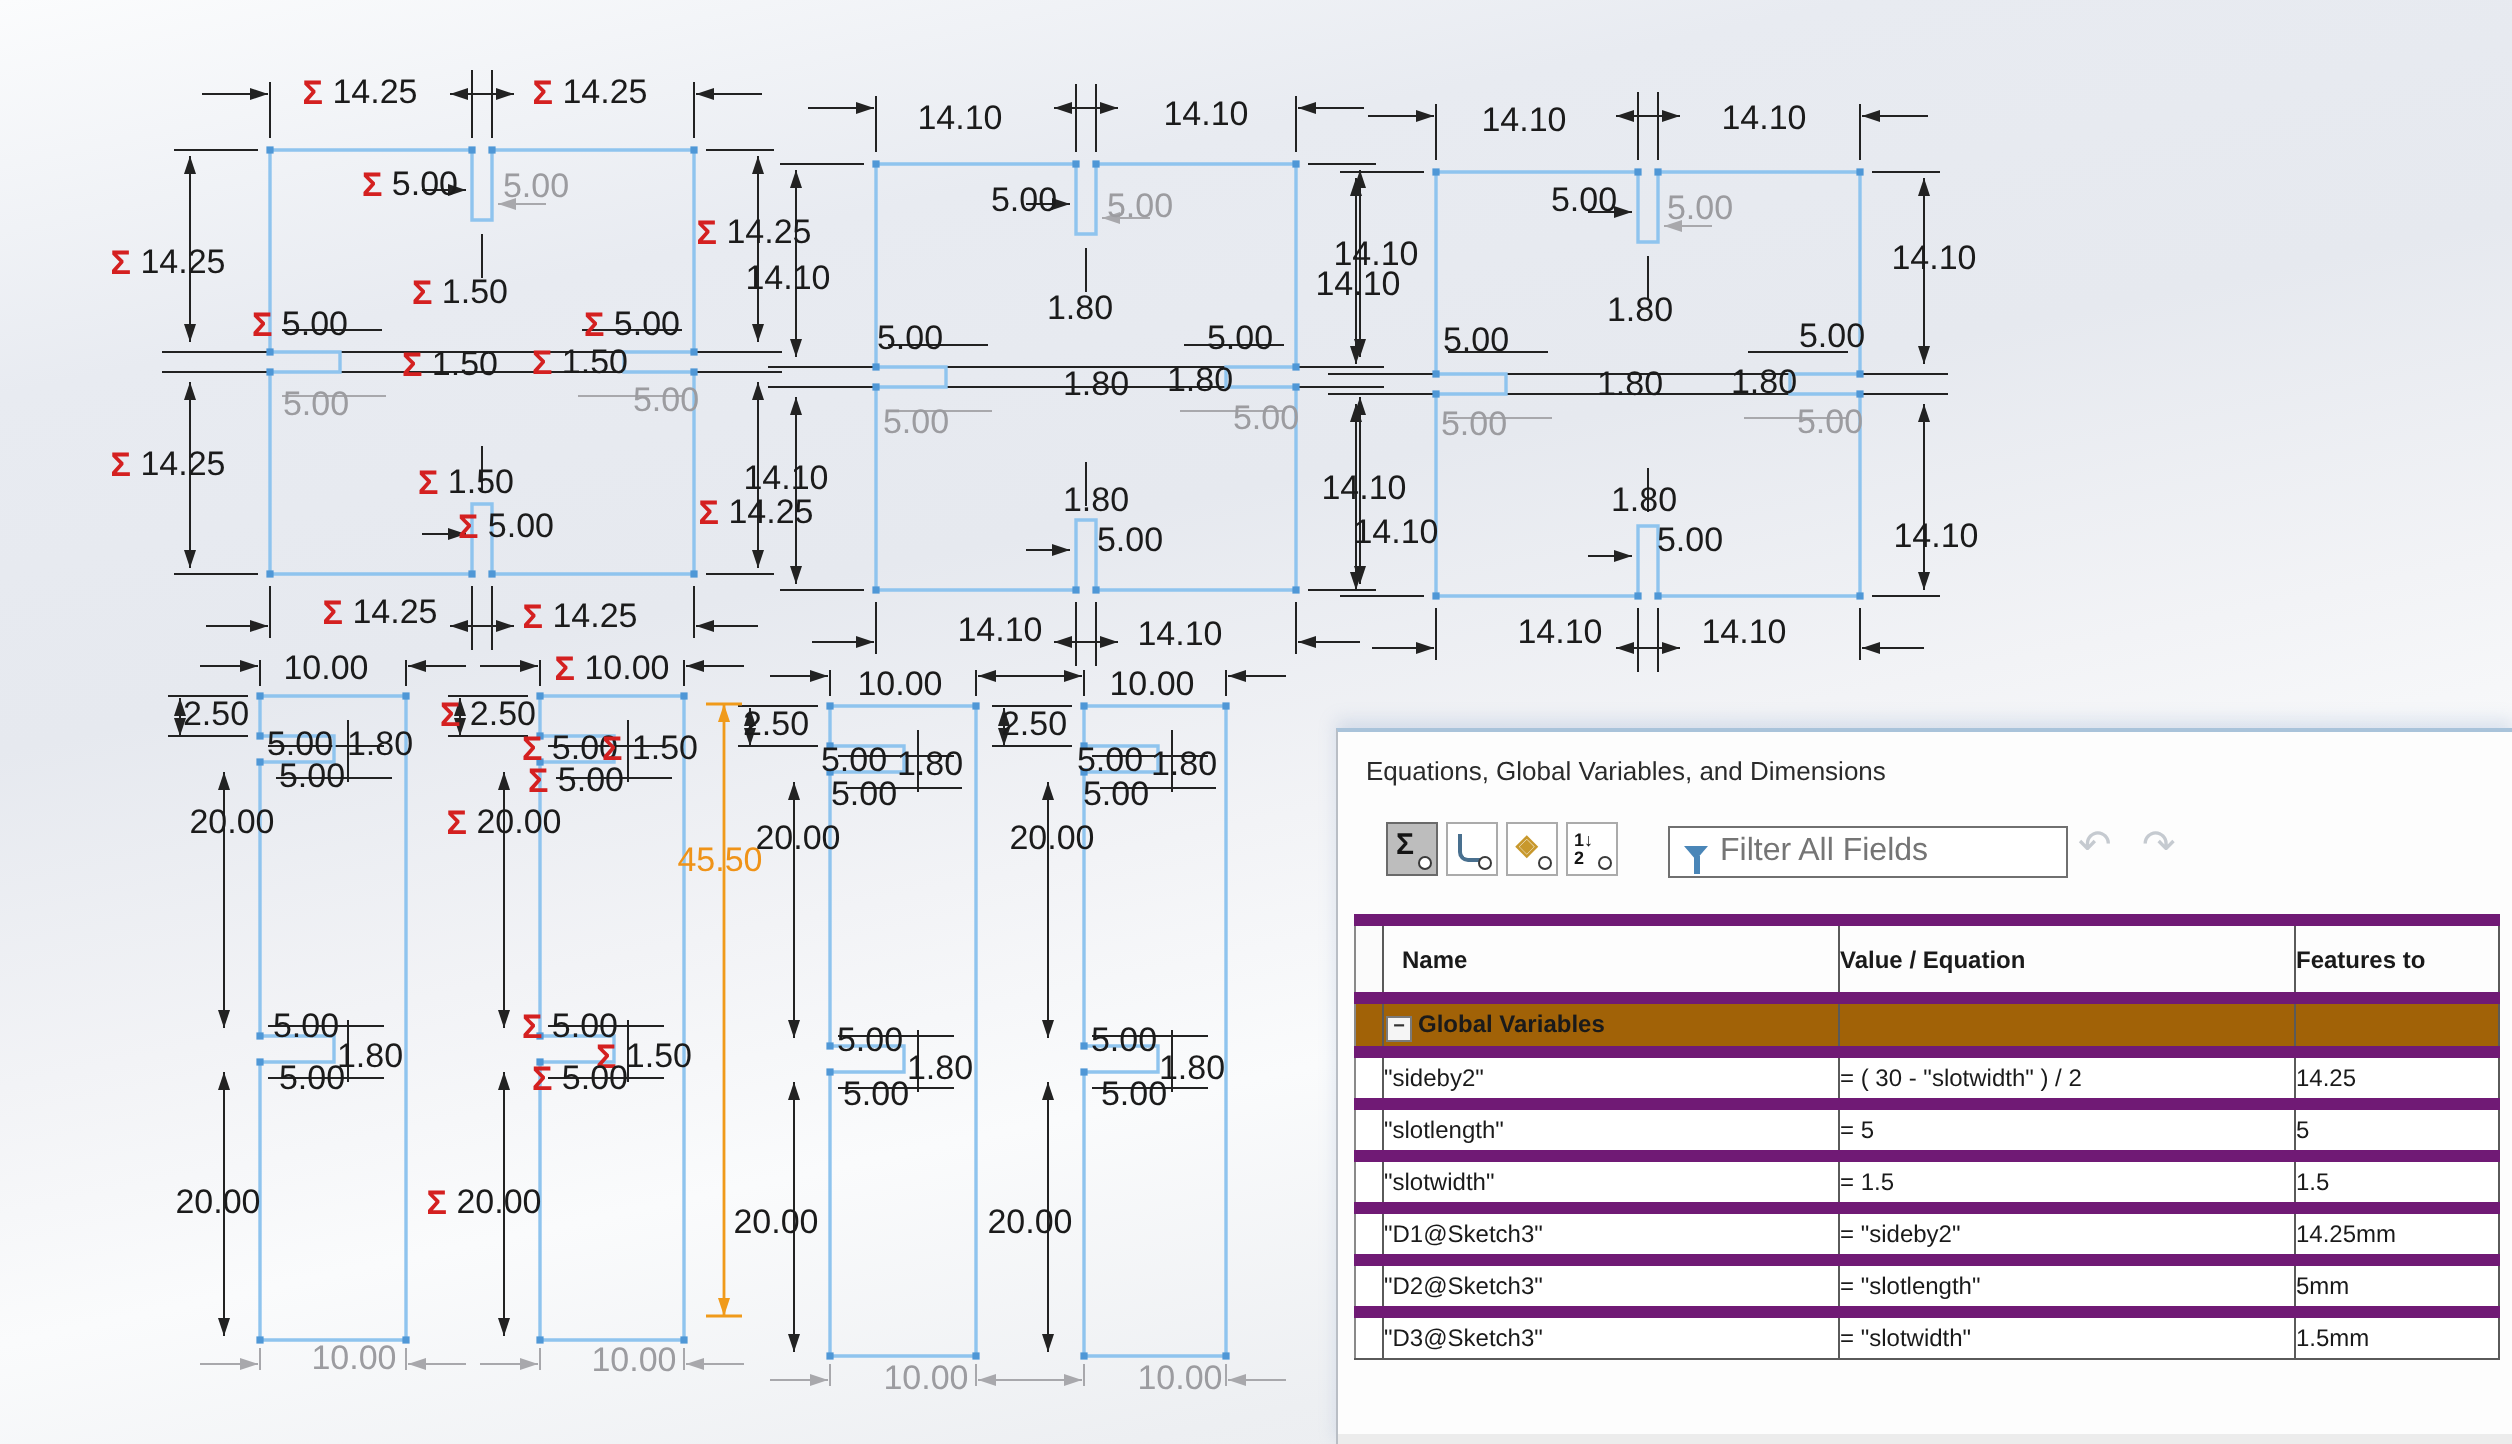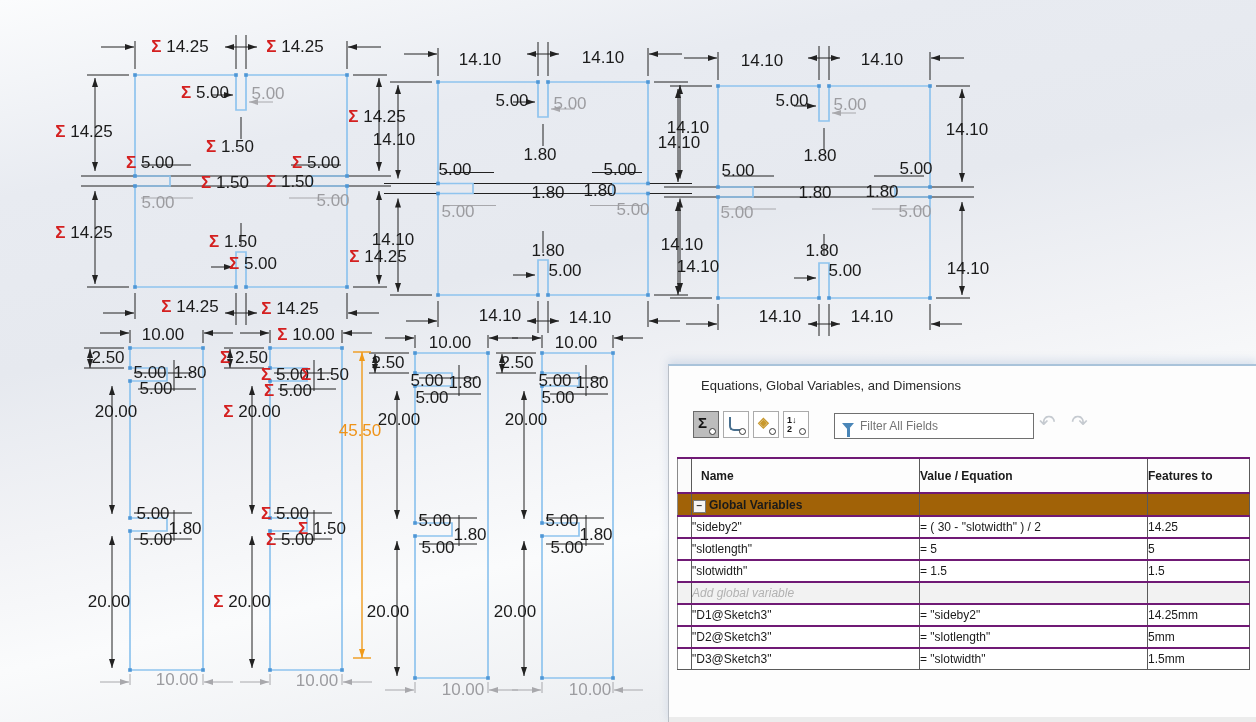--- a/index.html
+++ b/index.html
@@ -19,37 +19,37 @@
   .lk{fill:#1b1b1b;}
   .lg{fill:#9c9ca0;}
   .lo{fill:#ef9318;}
   tspan.sig{fill:#d42020;font-weight:bold;}
   
   #dialog{
     position:absolute;left:668px;top:364px;width:588px;height:358px;
     background:#fdfdfd;border-top:2px solid #a9c3da;border-left:1px solid #b9bec5;
     box-shadow:0 -4px 8px rgba(130,160,200,0.25);
   }
-  .dlg-title{position:absolute;left:32px;top:12px;font-size:13px;color:#2a2a2a;white-space:nowrap;}
+  .dlg-title{position:absolute;left:14px;top:12px;font-size:13px;color:#2a2a2a;white-space:nowrap;}
   .dlg-toolbar{position:absolute;left:0;top:43px;width:100%;height:40px;}
   .tb-btn{position:absolute;top:2px;width:26px;height:27px;border:1px solid #ababab;background:#ffffff;box-sizing:border-box;cursor:pointer;}
   .tb-btn.pressed{background:#bdbdbd;border-color:#6a6a6a;}
   .tb-btn::after{content:'';position:absolute;right:2px;bottom:2px;width:5px;height:5px;border:1.5px solid #3a3a3a;border-radius:50%;background:#fff;}
   .tb-glyph{position:absolute;left:4px;top:2px;font-size:15px;font-weight:bold;color:#151515;}
   .tb-glyph.small{font-size:9px;line-height:9px;left:3px;top:4px;white-space:pre-line;}
   .tb-glyph.gold{color:#c8982c;font-size:14px;}
   .corner-shape{position:absolute;left:5px;top:5px;width:11px;height:12px;border-left:2px solid #49708f;border-bottom:2px solid #49708f;border-bottom-left-radius:5px;}
   .filter-box{position:absolute;left:165px;top:4px;width:200px;height:26px;border:1px solid #707070;background:#fff;box-sizing:border-box;display:flex;align-items:center;}
   .funnel{width:0;height:0;border-left:6px solid transparent;border-right:6px solid transparent;border-top:7px solid #4a86b8;margin:0 4px 0 7px;position:relative;}
   .funnel::after{content:'';position:absolute;left:-1.5px;top:-2px;width:3px;height:9px;background:#4a86b8;}
-  .filter-box input{border:none;outline:none;flex:1;font-size:12px;font-family:"Liberation Sans",sans-serif;color:#333;background:transparent;}
+  .filter-box input{border:none;outline:none;flex:1;font-size:16px;font-family:"Liberation Sans",sans-serif;color:#333;background:transparent;}
   .histbtn{position:absolute;top:1px;font-size:20px;color:#c5cad0;cursor:default;}
   
   #eq-table{position:absolute;left:8px;top:91px;border-collapse:collapse;table-layout:fixed;font-size:12px;color:#1a1a1a;}
-  #eq-table td,#eq-table th{padding:0;margin:15px;overflow:hidden;white-space:nowrap;border-top:2px solid #701a75;vertical-align:middle;}
+  #eq-table td,#eq-table th{padding:0;margin:15px;overflow:hidden;white-space:nowrap;border-top:6px solid #701a75;vertical-align:middle;}
   #eq-table{border-left:1px solid #8a8a8a;}
   #eq-table .last-line td{border-bottom:1px solid #5a5a5a;}
   th.h{font-weight:bold;text-align:left;background:#fdfdfd;height:33px;}
   td.gut{background:#fbfbfb;border-right:1px dotted #9a9a9a;}
   .c2,.c3{border-left:1px solid #5a5a5a;}
   .c4{border-left:1px solid #5a5a5a;border-right:1px solid #5a5a5a;}
   tr.r-item td{background:#ffffff;height:20px;}
   tr.r-group td{background:#a16207;height:21px;}
   tr.r-ph td{background:#f2f2f2;height:20px;}
   td.name-group{font-weight:bold;padding-left:2px;}
@@ -495,26 +495,20 @@
           <td class="c2 name-item">"slotlength"</td>
           <td class="c3 val">= 5</td>
           <td class="c4 val">5</td>
         </tr>
         <tr class="r-item">
           <td class="gut"></td>
           <td class="c2 name-item">"slotwidth"</td>
           <td class="c3 val">= 1.5</td>
           <td class="c4 val">1.5</td>
         </tr>
-        <tr class="r-ph">
-          <td class="gut"></td>
-          <td class="c2 name-ph">Add global variable</td>
-          <td class="c3 val"></td>
-          <td class="c4 val"></td>
-        </tr>
         <tr class="r-item">
           <td class="gut"></td>
           <td class="c2 name-item">"D1@Sketch3"</td>
           <td class="c3 val">= "sideby2"</td>
           <td class="c4 val">14.25mm</td>
         </tr>
         <tr class="r-item">
           <td class="gut"></td>
           <td class="c2 name-item">"D2@Sketch3"</td>
           <td class="c3 val">= "slotlength"</td>

